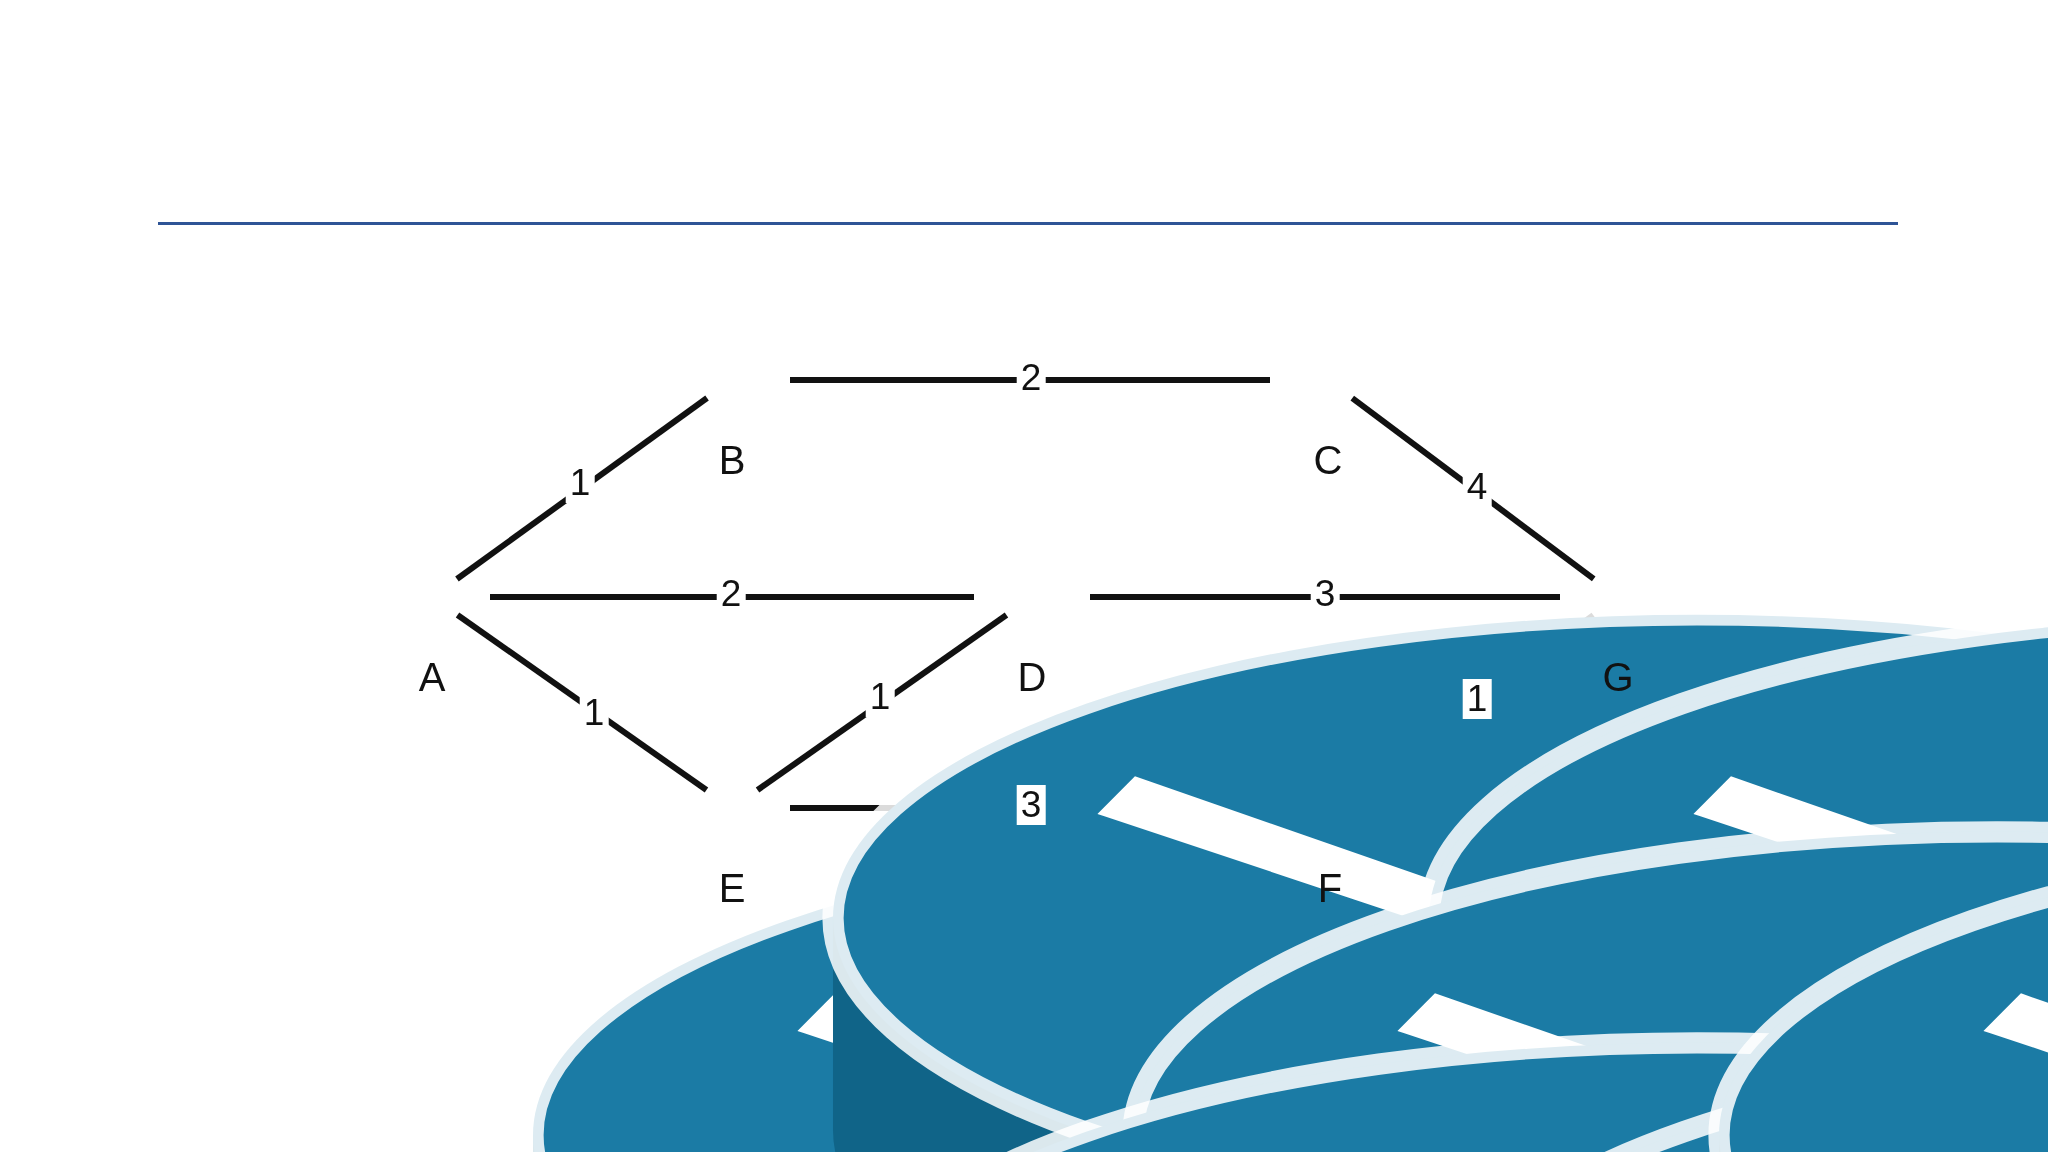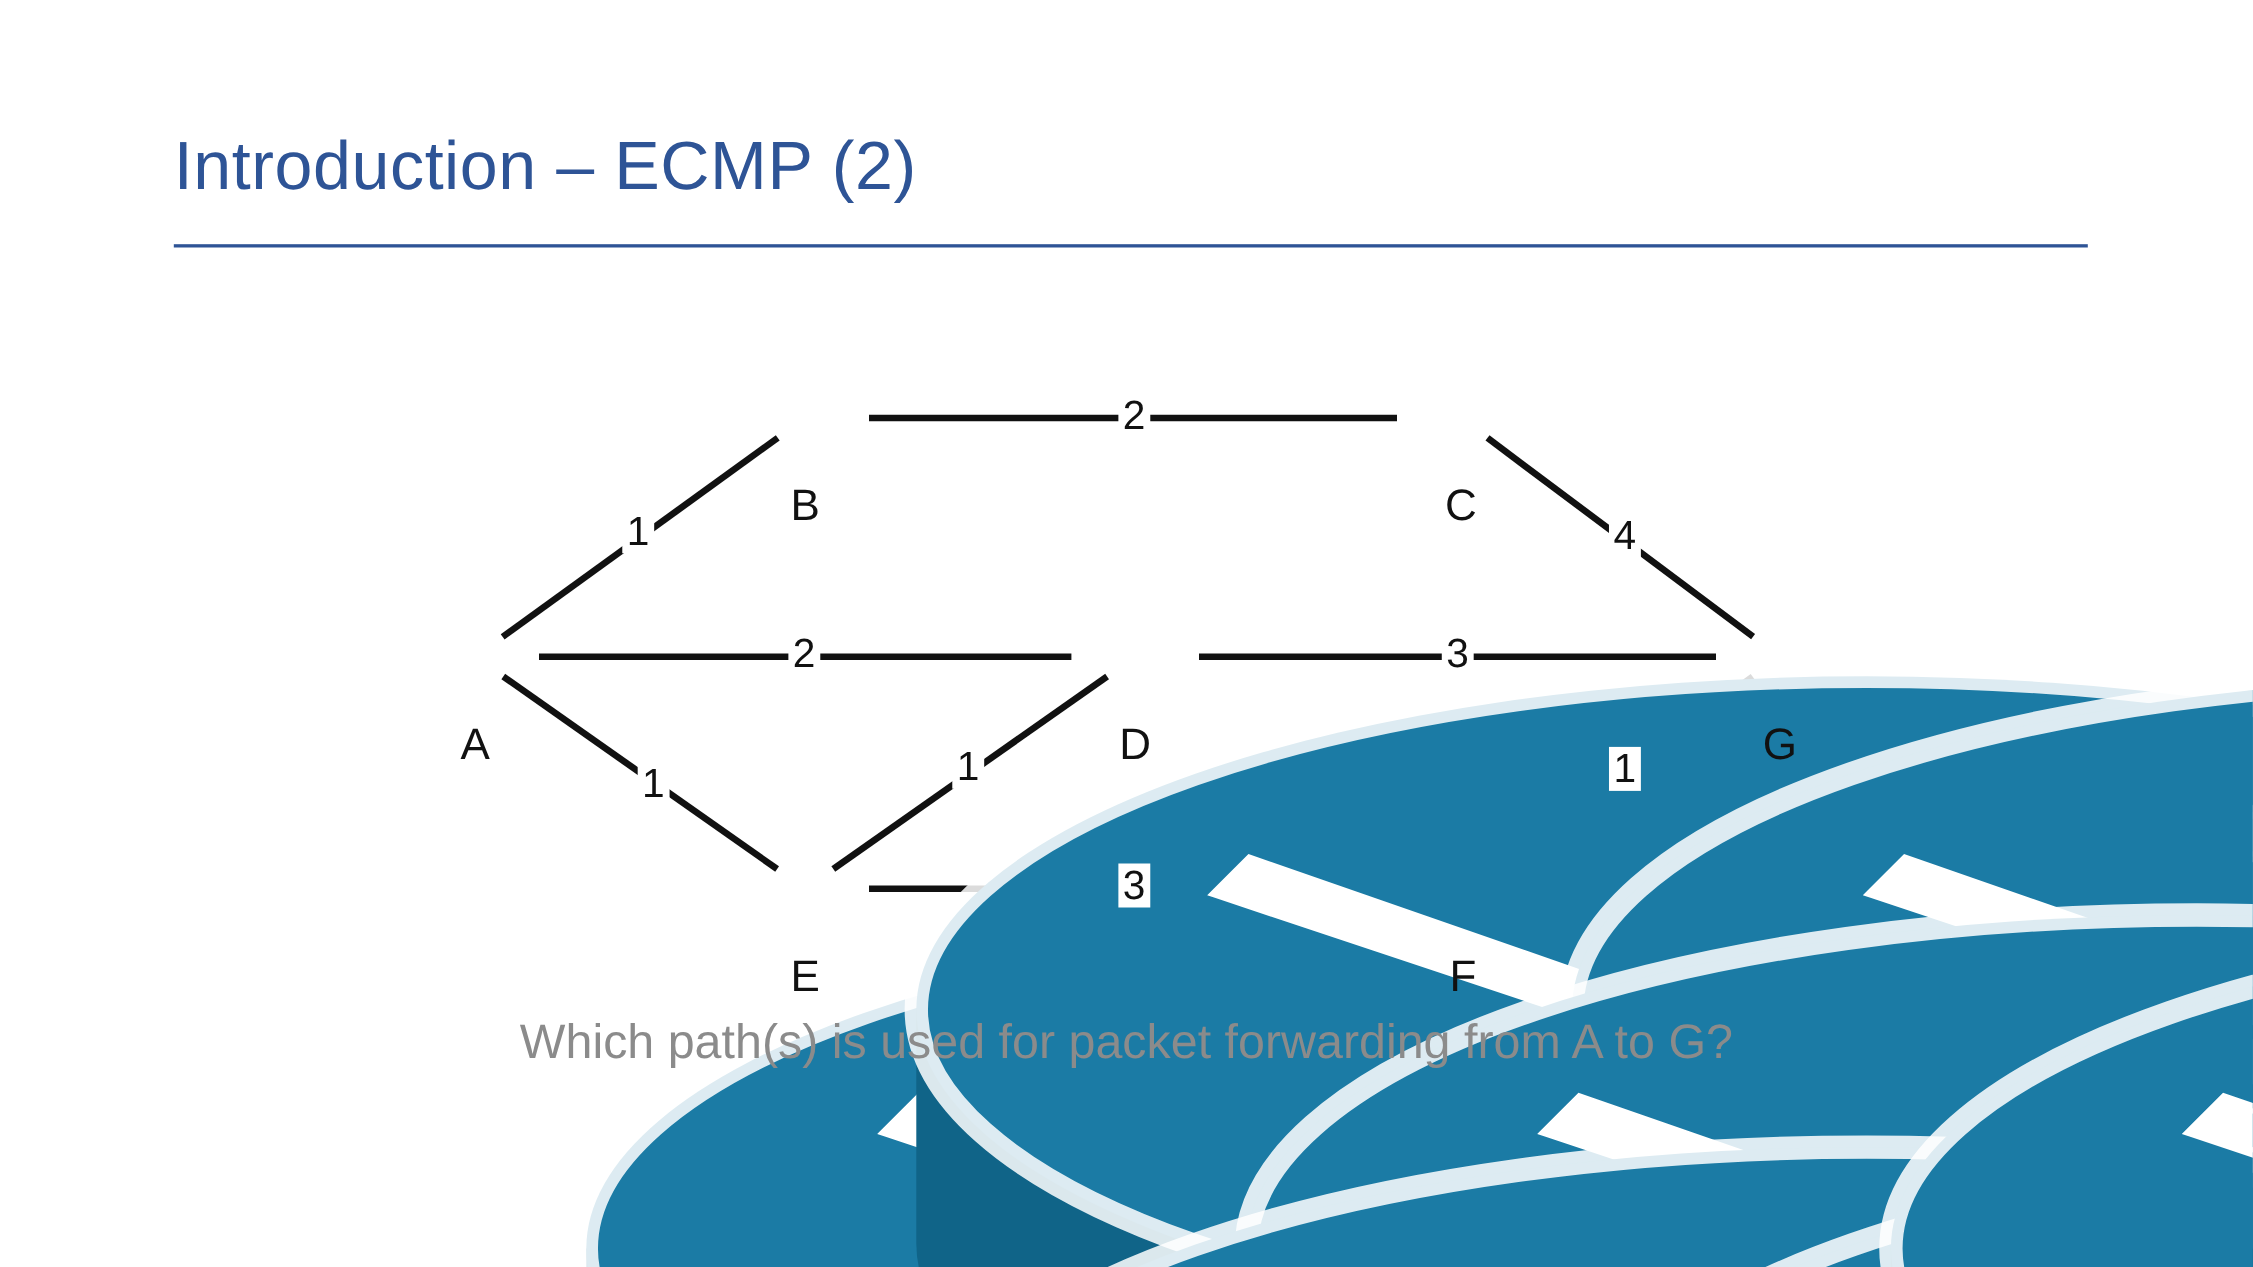--- a/index.html
+++ b/index.html
@@ -109,21 +109,20 @@
     line-height: 56px;
     white-space: nowrap;
   }
 </style>
 </head>
 <body>
 
 <div id="slide">
 
   <div id="title-block">
-    <div id="slide-title">Introduction – ECMP (2)</div>
     <div id="title-underline"></div>
   </div>
 
   <div id="diagram">
     <svg id="links-svg" viewBox="0 0 2048 1152" preserveAspectRatio="none">
         <line x1="456.95875123222453" y1="578.9465032753576" x2="707.0412487677754" y2="398.0534967246424" class="link-line" stroke="#111111"></line>
         <line x1="790" y1="380" x2="1270" y2="380" class="link-line" stroke="#111111"></line>
         <line x1="1352.2745828633415" y1="398.16408441843134" x2="1593.7254171366585" y2="578.8359155815687" class="link-line" stroke="#111111"></line>
         <line x1="490" y1="597" x2="974" y2="597" class="link-line" stroke="#111111"></line>
         <line x1="1090" y1="597" x2="1560" y2="597" class="link-line" stroke="#111111"></line>
@@ -238,15 +237,14 @@
         <div class="edge-label" style="left: 1477px; top: 487px;">4</div>
         <div class="edge-label" style="left: 731px; top: 594px;">2</div>
         <div class="edge-label" style="left: 1325px; top: 594px;">3</div>
         <div class="edge-label" style="left: 594px; top: 713px;">1</div>
         <div class="edge-label" style="left: 880px; top: 697px;">1</div>
         <div class="edge-label" style="left: 1031px; top: 805px;">3</div>
         <div class="edge-label" style="left: 1477px; top: 699px;">1</div>
       </div>
   </div>
 
-  <div id="question">Which path(s) is used for packet forwarding from A to G?</div>
 
 </div>
 
 </body></html>

